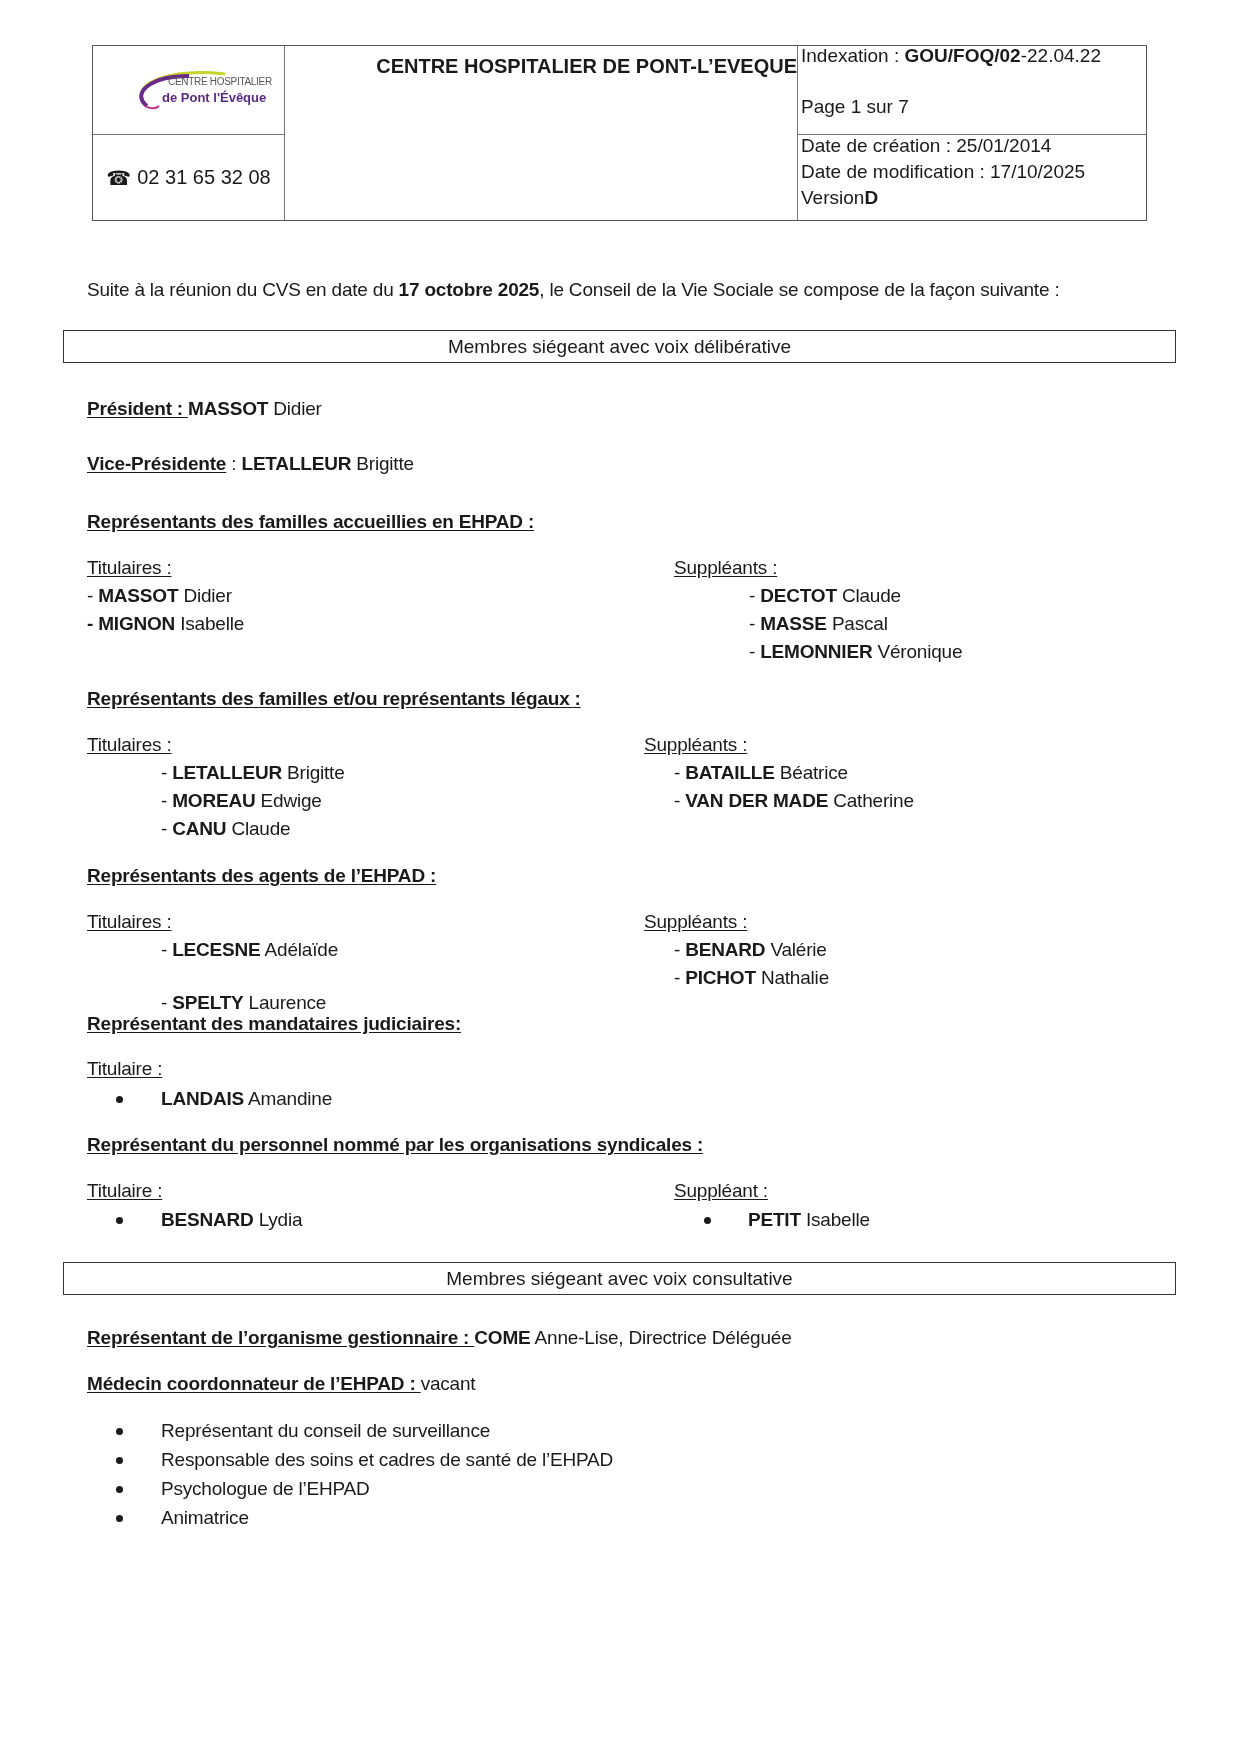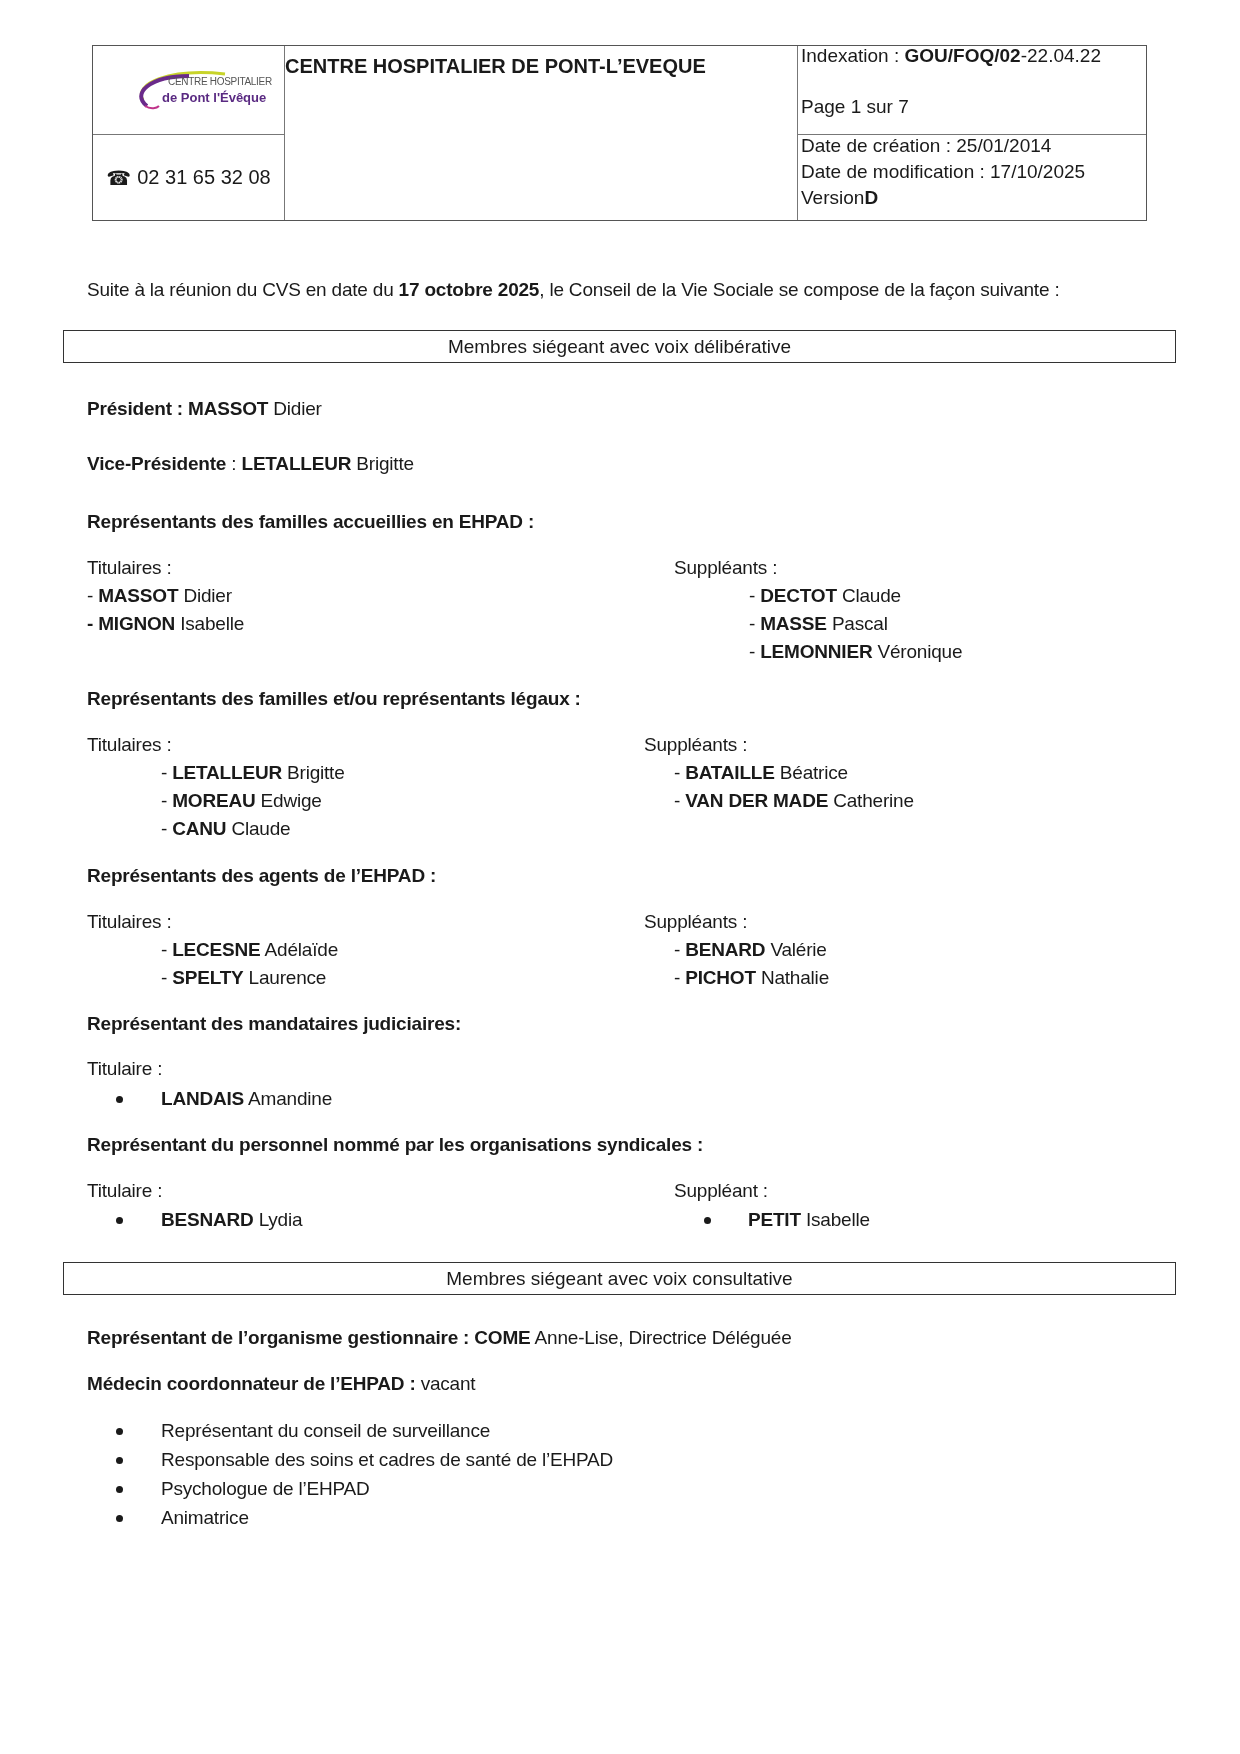--- a/index.html
+++ b/index.html
@@ -1,30 +1,30 @@
 <!DOCTYPE html>
 <html><head>
 <meta charset="utf-8">
 <style>
   html, body { margin:0; padding:0; background:#ffffff; }
   body { width:1240px; height:1754px; position:relative; overflow:hidden;
          font-family:"Liberation Sans", sans-serif; color:#1a1a1a; }
   .abs { position:absolute; white-space:nowrap;margin-left:11px; }
   .t { font-size:19px; line-height:24px; letter-spacing:-0.2px; }
-  .u { text-underline-offset:2px; }
+  .u { text-decoration:underline; text-underline-offset:2px; }
   .b { font-weight:bold; }
 
   
   .hdr { position:absolute; left:92px; top:45px; width:1055px; height:176px; border:1px solid #555; box-sizing:border-box; }
   .vline { position:absolute; top:0; bottom:0; width:1px; background:#777; }
   .hline { position:absolute; height:1px; background:#777; }
   .logo { position:absolute; left:36px; top:18px; width:120px; height:52px; }
   .phone { position:absolute; left:0; width:191px; top:88px; height:87px; display:flex; align-items:center; justify-content:center; font-size:20px; }
   .phone .tel { font-size:20px; margin-right:6px; }
-  .ctitle { position:absolute; left:192px; width:512px; top:0; text-align:left; }
+  .ctitle { position:absolute; left:192px; width:512px; top:0; text-align:right; }
   .ctitle .org { font-size:20px; font-weight:bold; margin-top:9px; }
   .ctitle .doc { font-size:28px; font-weight:bold; color:#1f6fbf; line-height:38px; margin-top:22px; }
   .rcell { position:absolute; left:708px; font-size:19px; line-height:28px; }
 
   .box { position:absolute; left:63px; width:1113px; height:33px; border:1.5px solid #333; box-sizing:border-box;
          display:flex; align-items:center; justify-content:center; font-size:19px; }
   .bullet { position:absolute; width:7px; height:7px; border-radius:50%; background:#1a1a1a; }
 </style>
 </head>
 <body>
@@ -95,21 +95,21 @@
 <div class="abs t" style="left:150px;top:761px"><span>- </span><span class="b">LETALLEUR</span><span> Brigitte</span></div>
 <div class="abs t" style="left:150px;top:789px"><span>- </span><span class="b">MOREAU</span><span> Edwige</span></div>
 <div class="abs t" style="left:150px;top:817px"><span>- </span><span class="b">CANU</span><span> Claude</span></div>
 <div class="abs t u" style="left:633px;top:733px">Suppléants :</div>
 <div class="abs t" style="left:663px;top:761px"><span>- </span><span class="b">BATAILLE</span><span> Béatrice</span></div>
 <div class="abs t" style="left:663px;top:789px"><span>- </span><span class="b">VAN DER MADE</span><span> Catherine</span></div>
 
 <div class="abs t b u" style="left:76px;top:864px">Représentants des agents de l’EHPAD :</div>
 <div class="abs t u" style="left:76px;top:910px">Titulaires :</div>
 <div class="abs t" style="left:150px;top:938px"><span>- </span><span class="b">LECESNE</span><span> Adélaïde</span></div>
-<div class="abs t" style="left:150px;top:966px"><span>- </span><span class="b">SPELTY</span><span> Laurence</span></div>
+<div class="abs t" style="left:150px;top:991px"><span>- </span><span class="b">SPELTY</span><span> Laurence</span></div>
 <div class="abs t u" style="left:633px;top:910px">Suppléants :</div>
 <div class="abs t" style="left:663px;top:938px"><span>- </span><span class="b">BENARD</span><span> Valérie</span></div>
 <div class="abs t" style="left:663px;top:966px"><span>- </span><span class="b">PICHOT</span><span> Nathalie</span></div>
 
 <div class="abs t b u" style="left:76px;top:1012px">Représentant des mandataires judiciaires:</div>
 <div class="abs t u" style="left:76px;top:1057px">Titulaire :</div>
 <div class="bullet" style="left:116px;top:1096px"></div>
 <div class="abs t" style="left:150px;top:1087px"><span class="b">LANDAIS</span><span> Amandine</span></div>
 
 <div class="abs t b u" style="left:76px;top:1133px">Représentant du personnel nommé par les organisations syndicales :</div>

